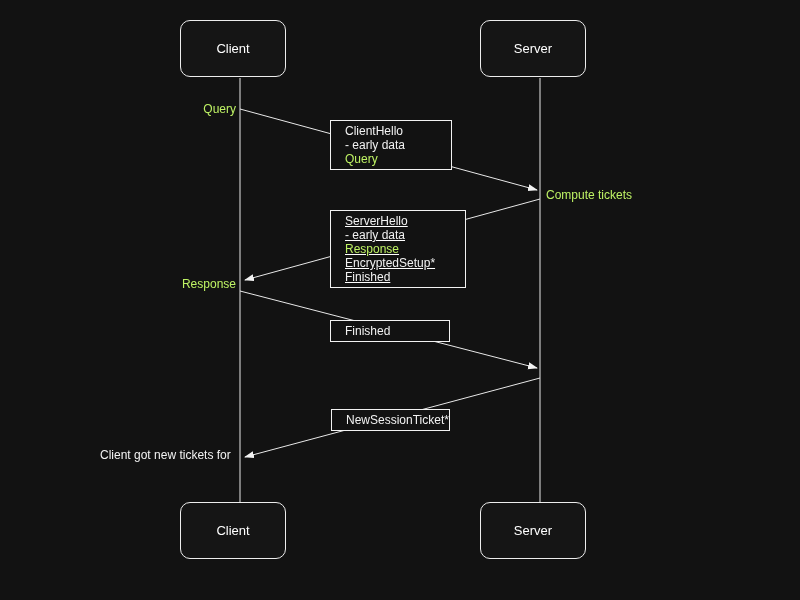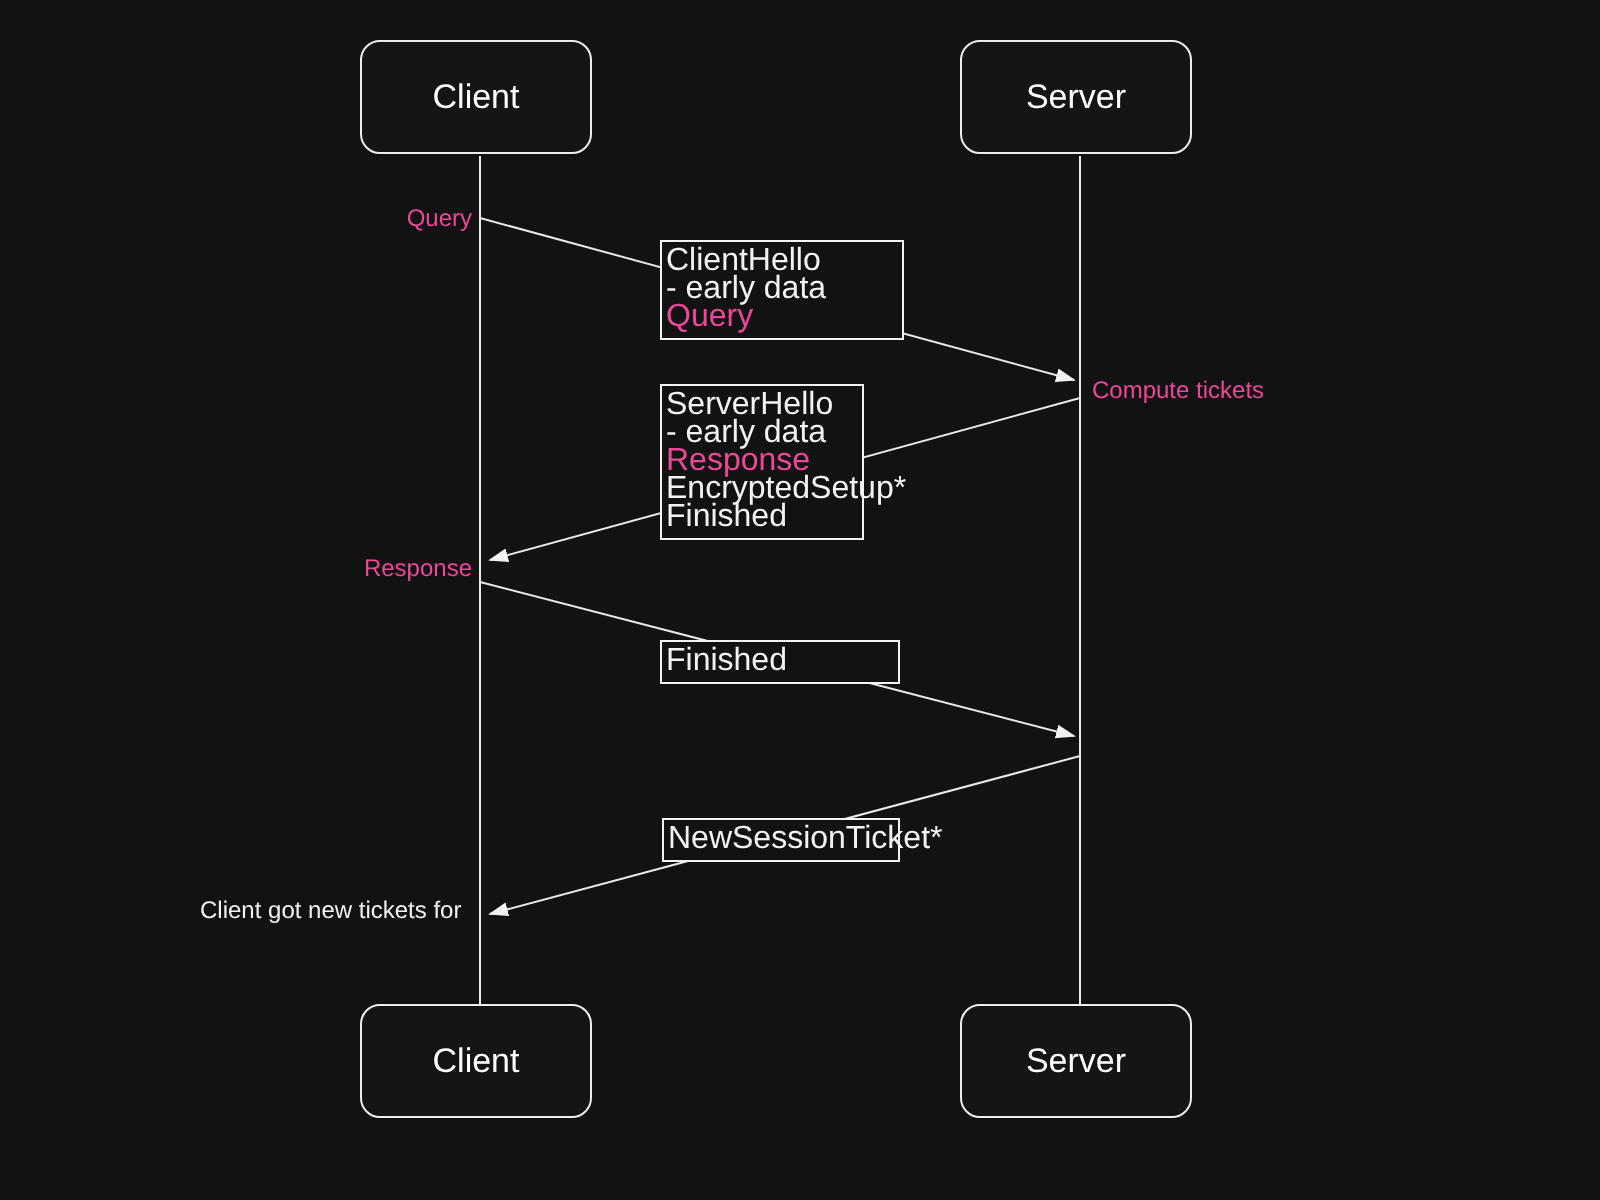--- a/index.html
+++ b/index.html
@@ -9,51 +9,51 @@
     height: 600px;
     background: #121212;
     font-family: "Liberation Sans", sans-serif;
     overflow: hidden;
     color: #f2f2f2;
   }
   #wires { position: absolute; left: 0; top: 0; width: 800px; height: 600px; }
 
   .actor-box {
     position: absolute;
-    width: 116px;
+    width: 106px;
     height: 57px;
     border: 1px solid #ededed;
     border-radius: 10px;
     background: #151515;
     display: flex;
     align-items: center;
     justify-content: center;
-    font-size: 17px;
+    font-size: 13px;
     color: #ffffff;
     box-sizing: border-box;
   }
   .msg-box {
     position: absolute;
     border: 1px solid #f2f2f2;
     background: #121212;
-    padding: 3px 2px;
-    font-size: 16px;
+    padding: 3px 14px;
+    font-size: 12px;
     line-height: 14px;
     color: #ffffff;
     box-sizing: border-box;
     white-space: nowrap;
   }
   .msg-box div { white-space: nowrap; }
   .free-label {
     position: absolute;
     font-size: 12px;
     line-height: 15px;
     white-space: nowrap;
   }
-  .green { color: #ec4899; }
+  .green { color: #bef264; }
   .white { color: #f2f2f2; }
 </style>
 </head>
 <body>
 
 <div id="stage">
 
   <svg id="wires" viewBox="0 0 800 600" xmlns="http://www.w3.org/2000/svg">
     <defs>
       <marker id="arrow" markerWidth="11" markerHeight="8" refX="9" refY="3.5" orient="auto" markerUnits="userSpaceOnUse">
@@ -82,21 +82,21 @@
   <div class="actor-box" style="left:480px; top:502px;">
     <span>Server</span>
   </div>
 
   <div class="msg-box" style="left:330px; top:120px; width:122px;">
     <div class="white">ClientHello</div>
     <div class="white">- early data</div>
     <div class="green">Query</div>
   </div>
 
-  <div class="msg-box" style="left:330px; top:192px; width:102px;">
+  <div class="msg-box" style="left:330px; top:210px; width:136px;text-decoration:underline;">
     <div class="white">ServerHello</div>
     <div class="white">- early data</div>
     <div class="green">Response</div>
     <div class="white">EncryptedSetup*</div>
     <div class="white">Finished</div>
   </div>
 
   <div class="msg-box" style="left:330px; top:320px; width:120px;">
     <div class="white">Finished</div>
   </div>

